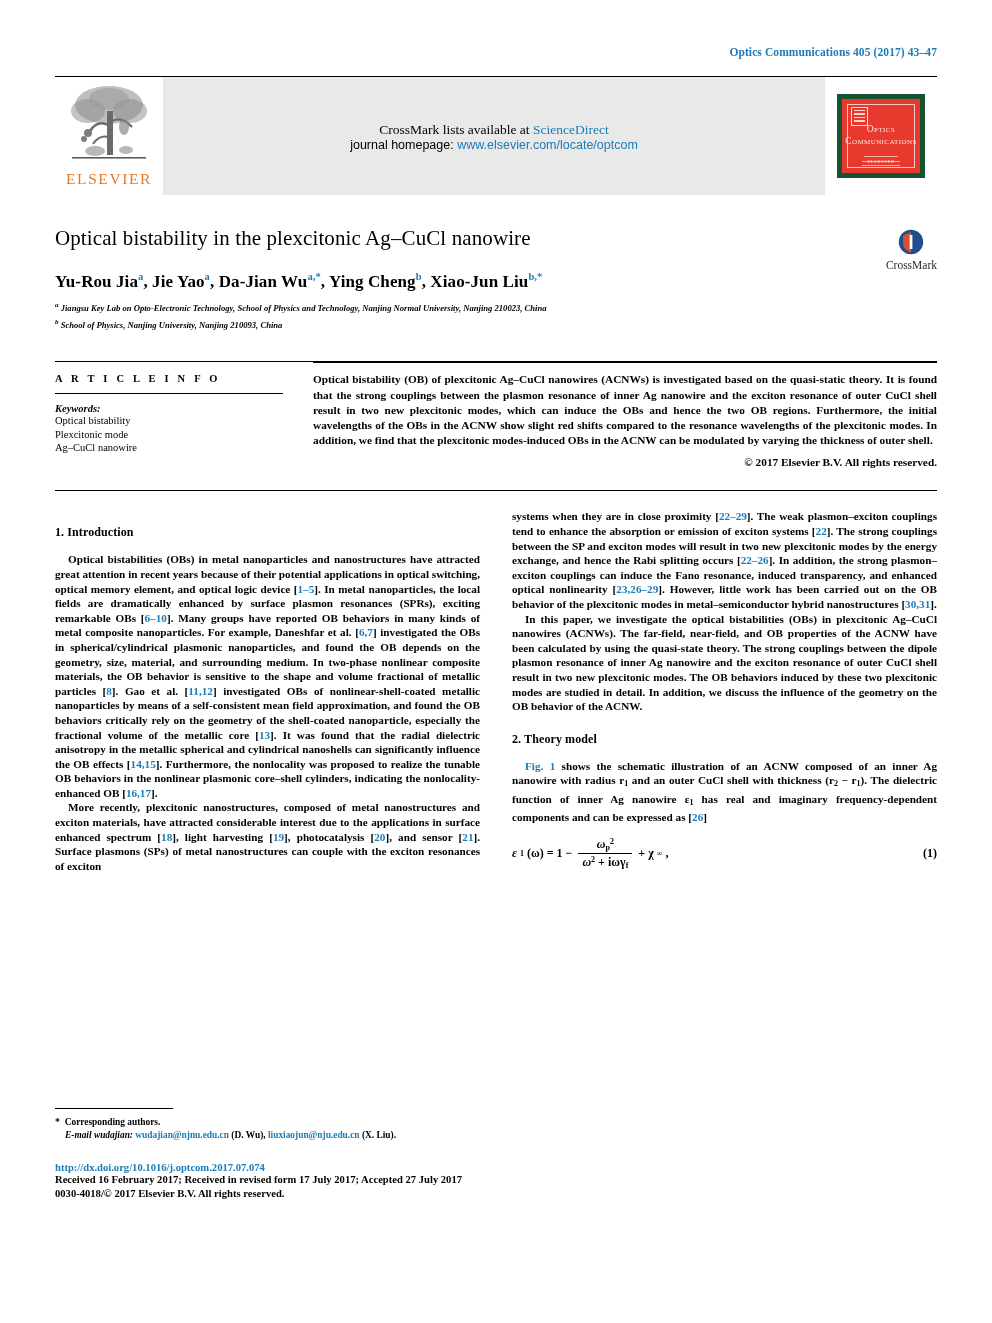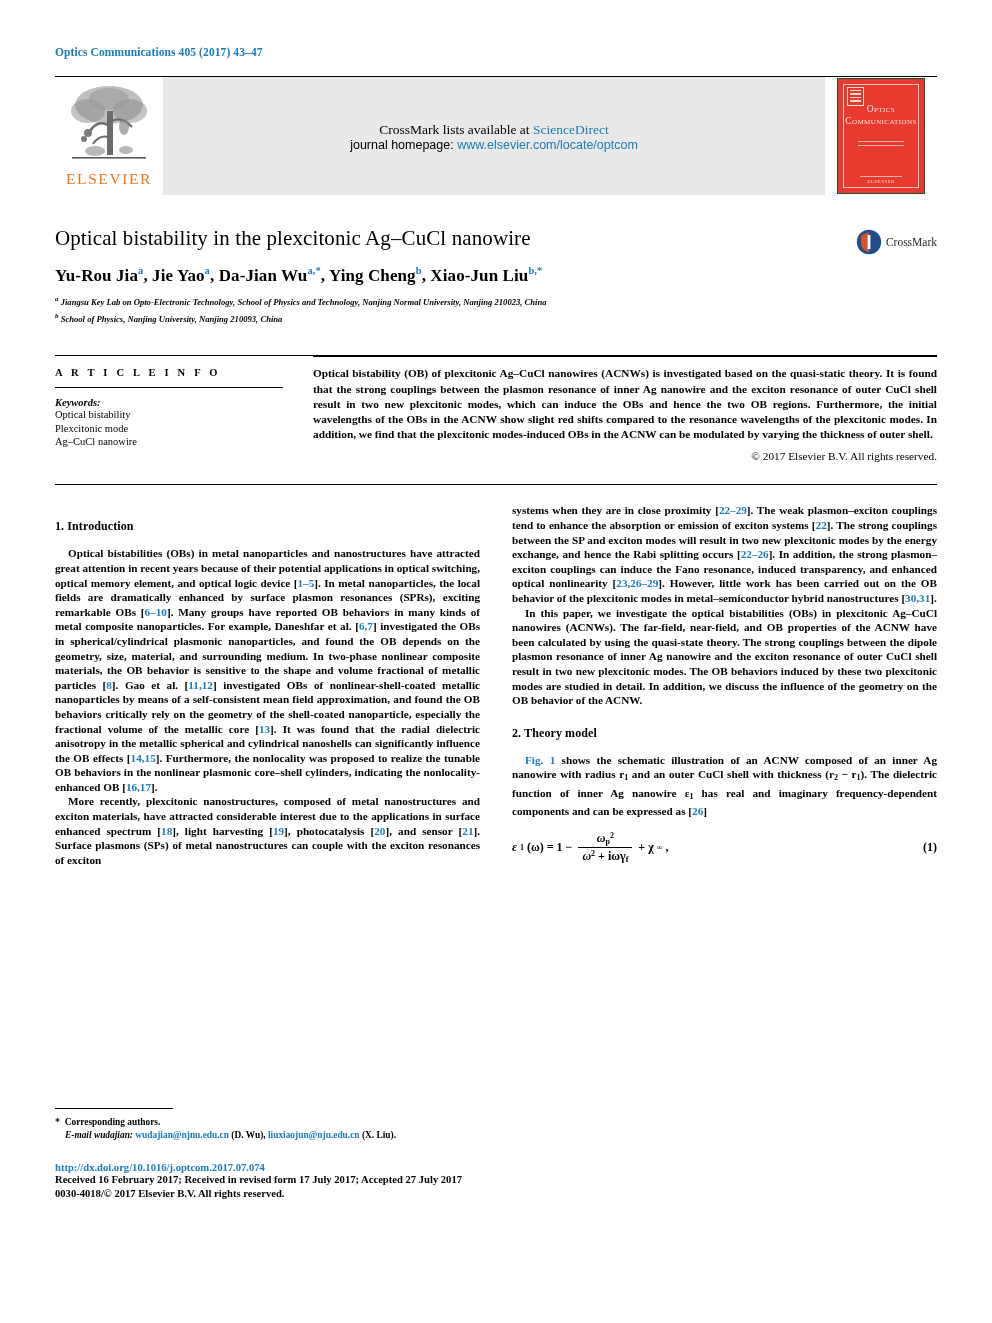--- a/index.html
+++ b/index.html
@@ -18,21 +18,21 @@
   .page {
     position: relative;
     width: 992px;
     height: 1323px;
     box-sizing: border-box;
     padding: 0 55px;
   }
 
   
   .running-head {
-    text-align: left;
+    text-align: right;
     color: #1a7cb8;
     font-size: 11.5px;
     font-weight: bold;
     letter-spacing: .1px;
     padding-top: 46px;
   }
 
   
   .banner {
     margin-top: 18px;
@@ -87,23 +87,23 @@
   .banner-right {
     width: 112px;
     flex: 0 0 112px;
     display: flex;
     align-items: center;
     justify-content: center;
     background: #fff;
   }
   .cover {
     width: 88px;
-    height: 116px;
+    height: 84px;
     background: #e8392f;
-    border: 1px solid #14532d;
+    border: 5px solid #14532d;
     position: relative;
     box-sizing: border-box;
   }
   .cover-inner {
     position: absolute;
     left: 5px; right: 5px; top: 5px; bottom: 5px;
     border: 1.2px solid #f7c9c4;
   }
   .cover-logo {
     position:absolute; left: 9px; top: 8px;
@@ -140,36 +140,37 @@
   }
 
   
   .title-block { margin-top: 30px; position: relative; }
   .crossmark {
     position: absolute;
     right: 0; top: 4px;
     display: flex;
     align-items: center;
     gap: 4px;
+    flex-direction: column;
   }
   .crossmark-label {
     font-family: "Liberation Serif", serif;
     font-size: 11.5px;
     color: #2b2b2b;
   }
   .paper-title {
     font-size: 21px;
     font-weight: normal;
     margin: 0;
     line-height: 26px;
     letter-spacing: .1px;
     max-width: 660px;
   }
   .authors {
-    margin-top: 14px;
+    margin-top: 20px;
     font-size: 17px;
     font-weight: bold;
     letter-spacing: .1px;
   }
   .aff-mark { color: #1a7cb8; font-size: 10.5px; vertical-align: super; font-weight: bold; }
   .affil {
     font-size: 8.6px;
     font-style: italic;
     font-weight: bold;
     line-height: 12.5px;
@@ -206,21 +207,21 @@
   .abstract-body {
     font-size: 11.3px;
     line-height: 15.2px;
     text-align: justify;
     margin-top: 9px;
     font-weight: bold;
   }
   .copyright {
     text-align: right;
     font-size: 11.3px;
-    font-weight: normal;
+    font-weight: bold;
     margin-top: 8px;
   }
 
   
   .body-rule { border-top: 1.4px solid #000; margin-top: 22px; }
   .columns {
     display: flex;
     gap: 32px;
     margin-top: 18px;
   }

